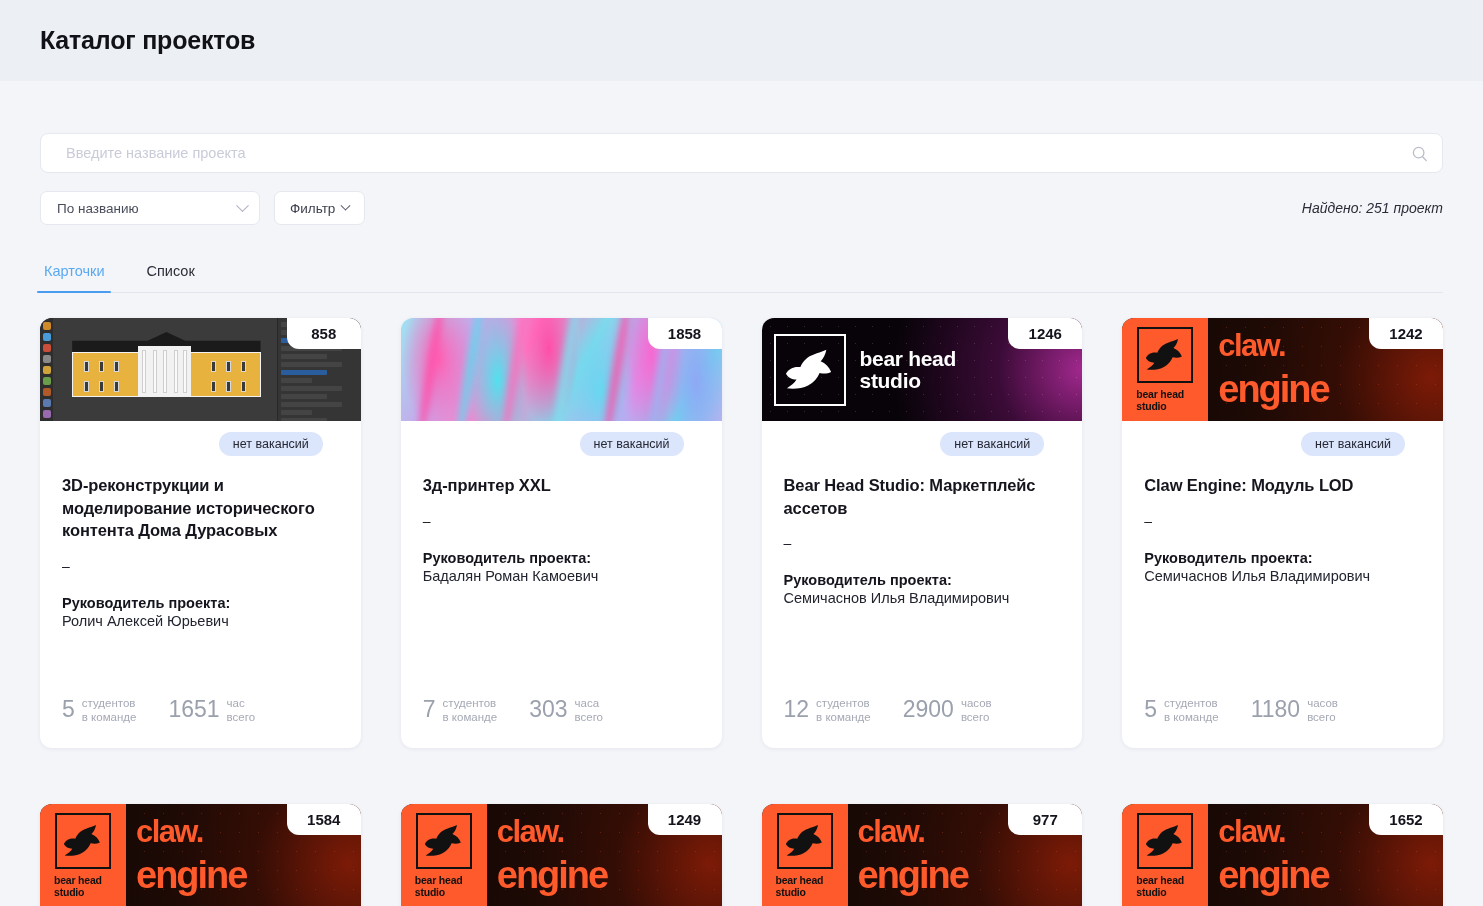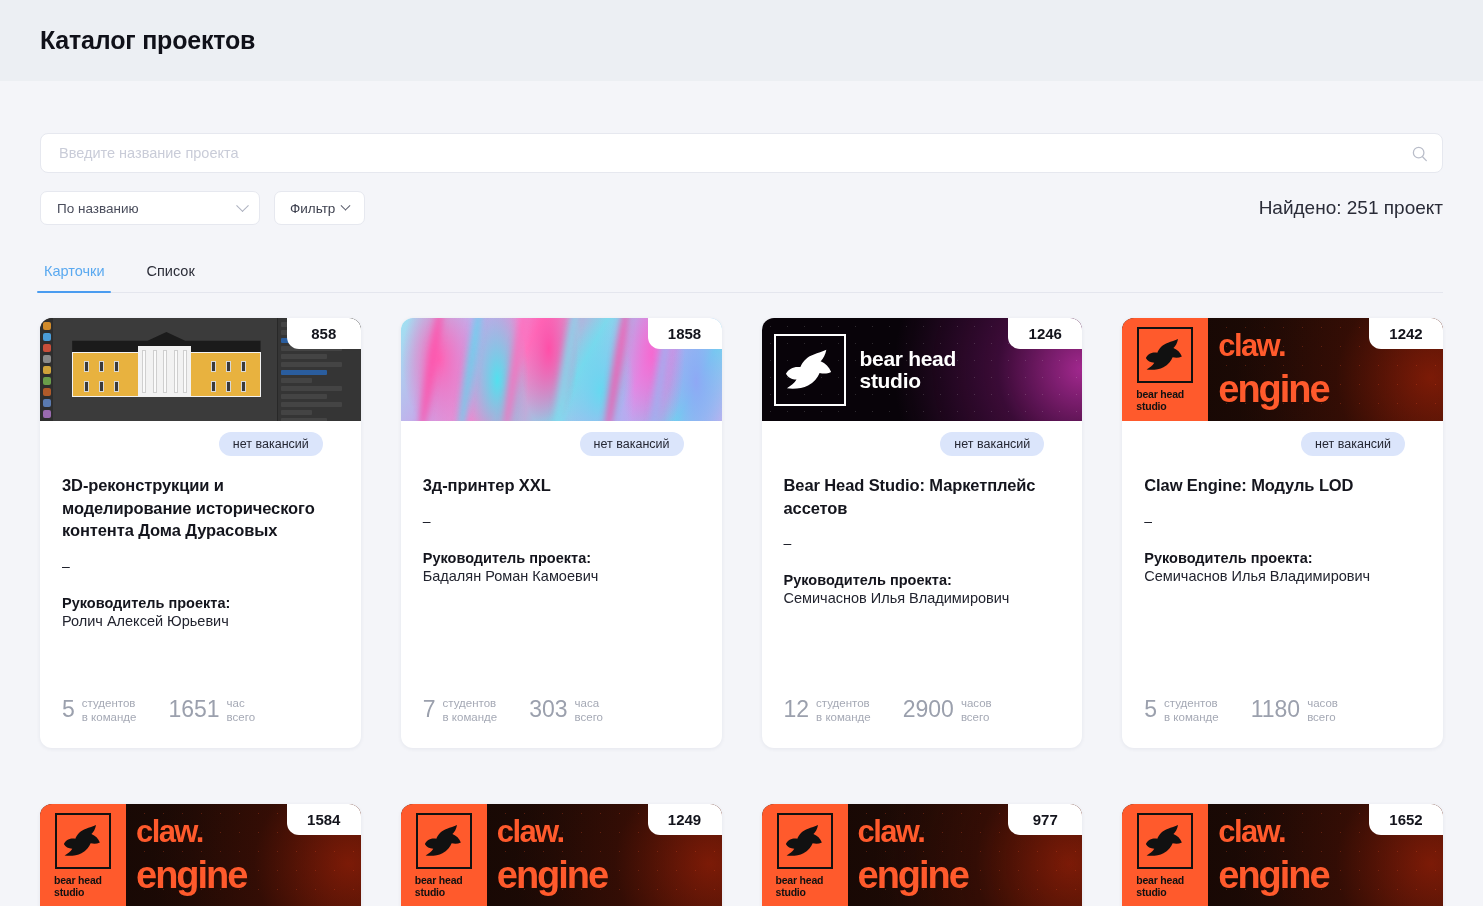--- a/index.html
+++ b/index.html
@@ -34,20 +34,21 @@
   
   .search-row { padding-top: 52px; }
   .search-box {
     position: relative;
     height: 40px;
     background: #fff;
     border: 1px solid #e6e8ef;
     border-radius: 8px;
     display: flex;
     align-items: center;
+    padding-left: 7px;
   }
   .search-input {
     flex: 1;
     height: 100%;
     border: 0;
     outline: none;
     background: transparent;
     padding: 0 40px 0 18px;
     font-family: inherit;
     font-size: 14.5px;
@@ -101,22 +102,23 @@
   .chev {
     display: inline-block;
     width: 9px; height: 9px;
     border-right: 1.6px solid #aeb2c0;
     border-bottom: 1.6px solid #aeb2c0;
     transform: rotate(45deg) translate(-2px,-2px);
   }
   .chev.sm { width: 7px; height: 7px; border-width: 1.5px; border-color: #555867; }
   .found-label {
     margin-left: auto;
-    font-size: 19px;
+    font-size: 14px;
     color: #2a2c38;
+    font-style: italic;
   }
 
   
   .tabs {
     display: flex;
     gap: 34px;
     margin-top: 38px;
     border-bottom: 1px solid #e4e6ee;
     position: relative;
   }

